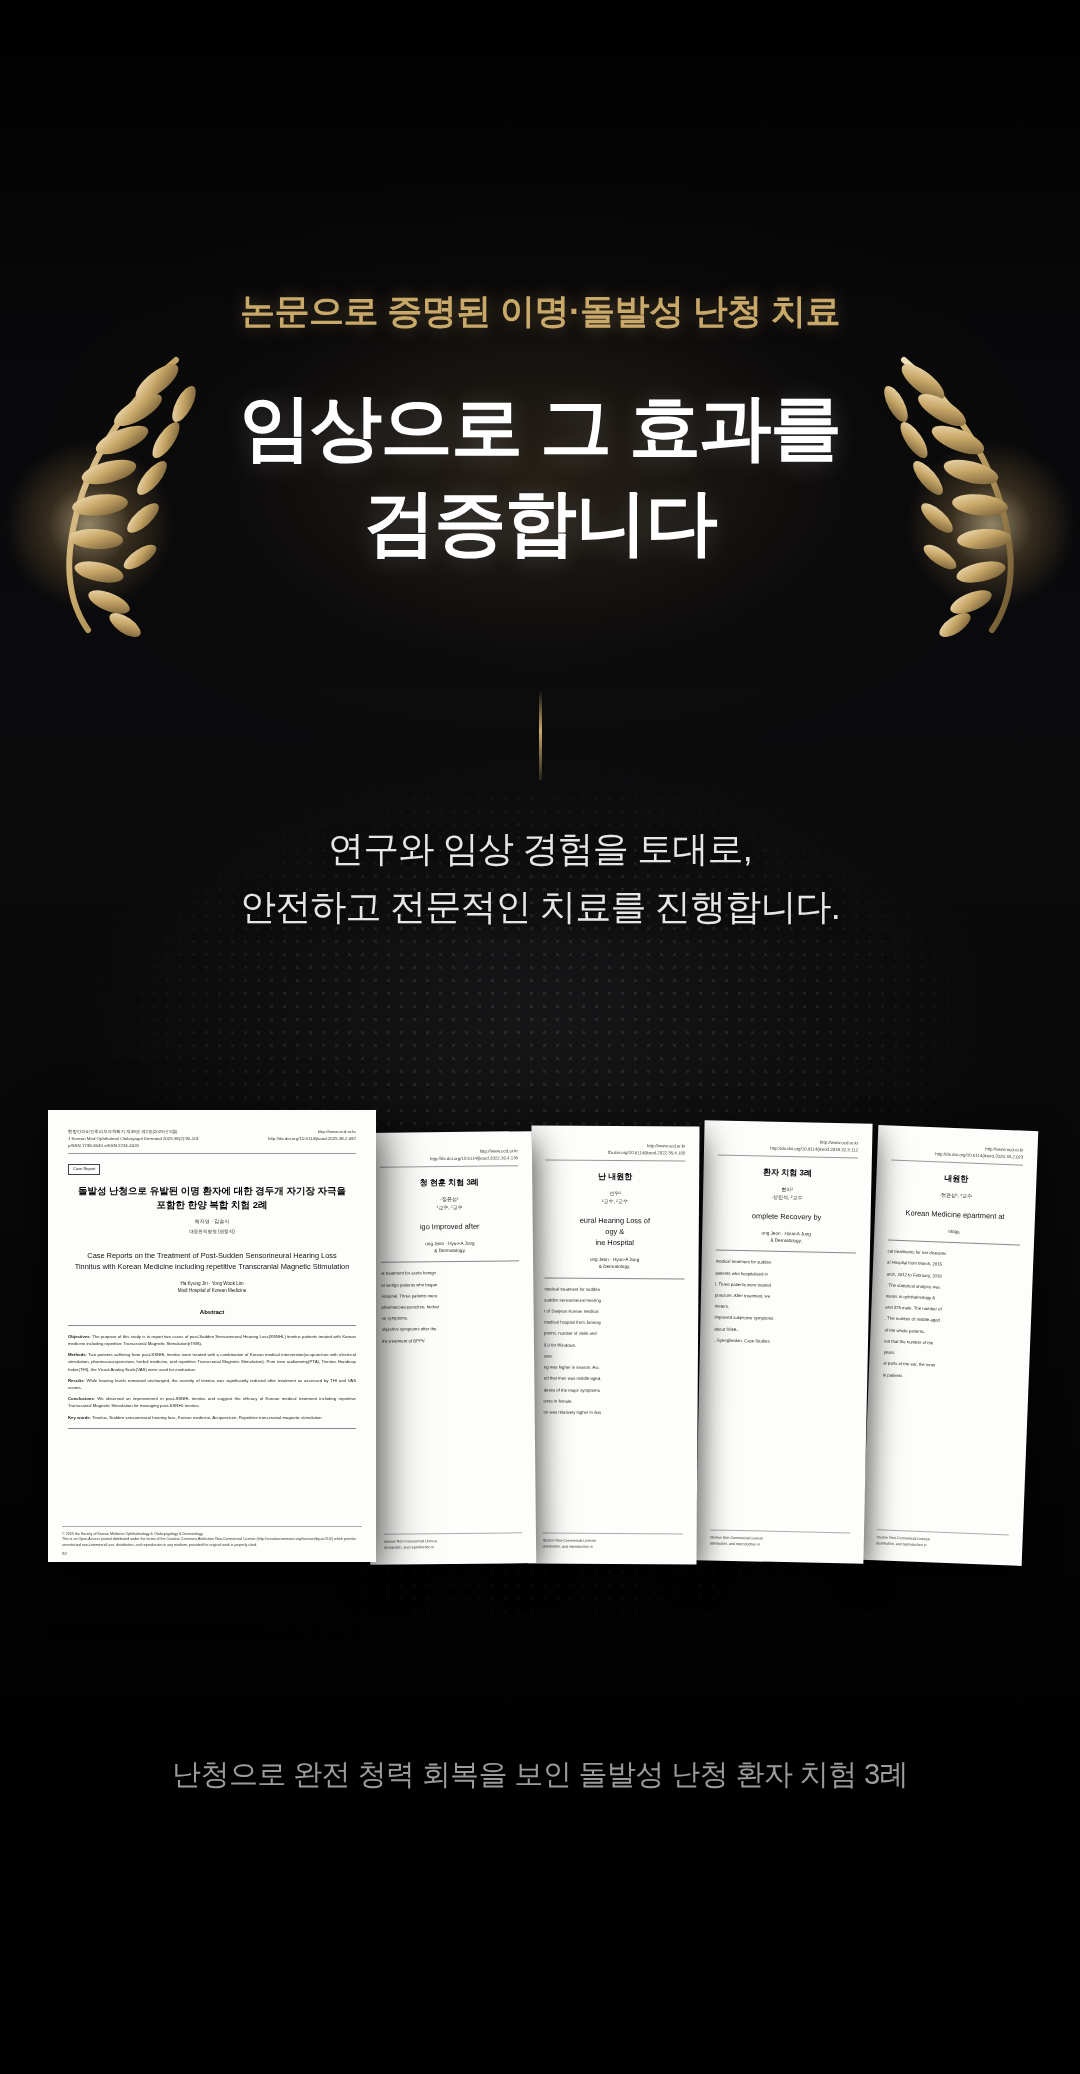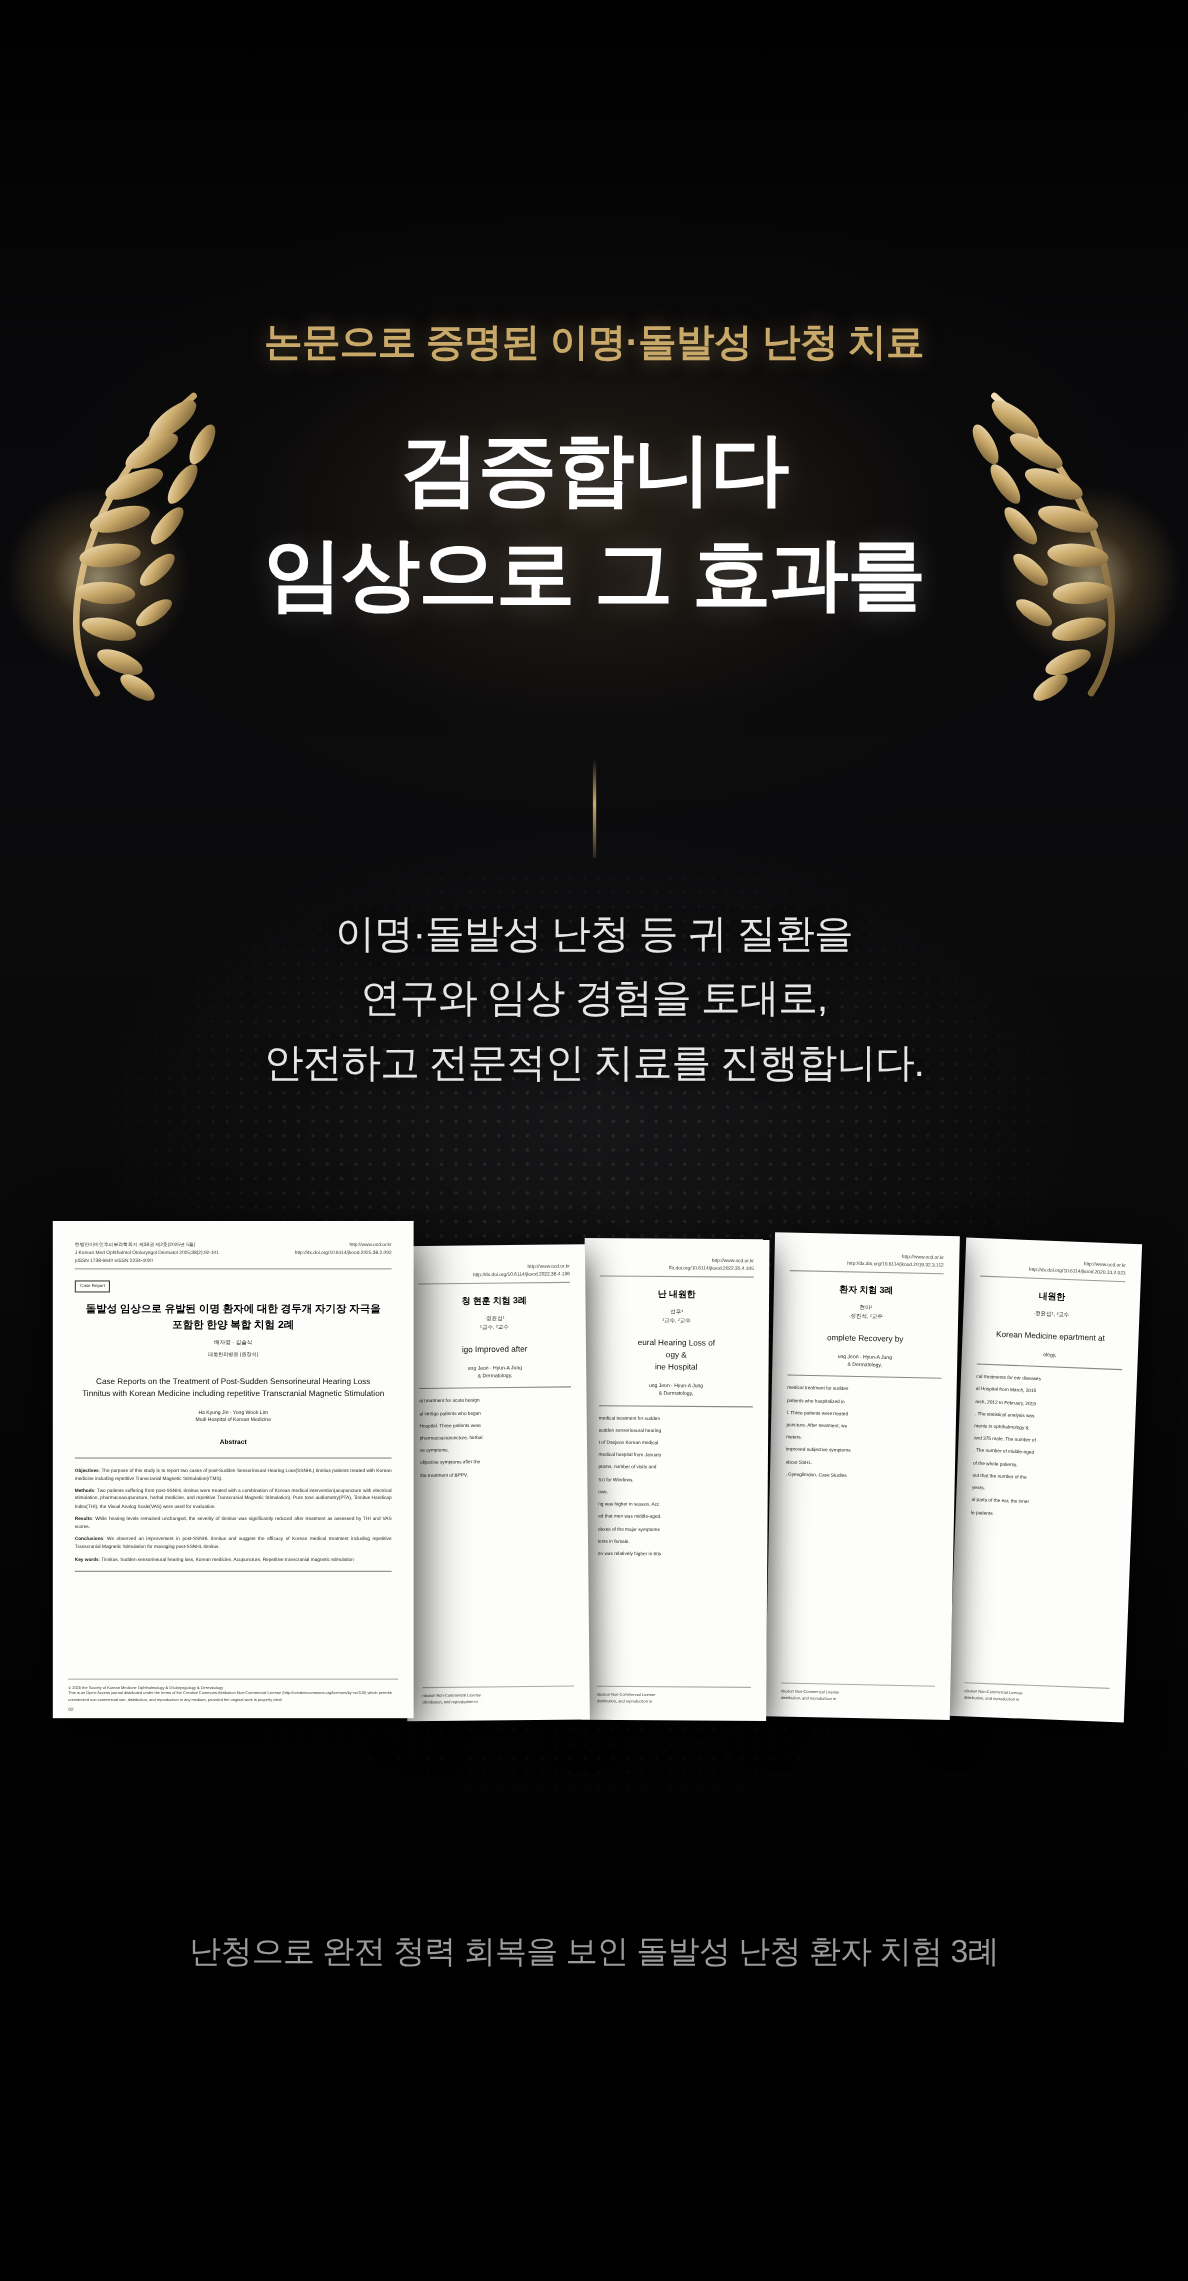--- a/index.html
+++ b/index.html
@@ -298,28 +298,27 @@
           <ellipse cx="140" cy="88" rx="21" ry="8" transform="rotate(-56 140 88)"></ellipse>
           <ellipse cx="126" cy="126" rx="21" ry="8" transform="rotate(-50 126 126)"></ellipse>
           <ellipse cx="117" cy="166" rx="20" ry="8" transform="rotate(-42 117 166)"></ellipse>
           <ellipse cx="114" cy="205" rx="19" ry="7.5" transform="rotate(-34 114 205)"></ellipse>
         </g>
       </g>
     </svg>
   </div>
 
   <div class="headline-wrap">
+    <div class="headline">임상으로 그 효과를</div>
     <div class="headline">검증합니다</div>
-    <div class="headline">임상으로 그 효과를</div>
   </div>
 
   <div class="divider"></div>
 
   <div class="subcopy">
-    <div>이명·돌발성 난청 등 귀 질환을</div>
     <div>연구와 임상 경험을 토대로,</div>
     <div>안전하고 전문적인 치료를 진행합니다.</div>
   </div>
 
   <div class="papers">
 
     <div class="paper" style="left:870px; top:18px; width:160px; height:435px; transform: rotate(2.2deg);">
       <div class="inner">
         <div class="p-head" style="justify-content:flex-end;">
           <span style="white-space:pre-line;text-align:right;">http://www.ocd.or.kr
@@ -434,21 +433,21 @@
     <div class="paper" style="left:48px; top:0px; width:328px; height:452px; box-shadow: 0 14px 44px rgba(0,0,0,0.9);">
       <div class="inner" style="padding:18px 20px; font-size:6px;">
         <div class="p-head">
           <span style="white-space:pre-line;">한방안이비인후피부과학회지 제38권 제2호(2025년 5월)
 J Korean Med Ophthalmol Otolaryngol Dermatol 2025;38(2):92-101
 pISSN 1738-6640 eISSN 2234-4020</span>
           <span style="white-space:pre-line;text-align:right;">http://www.ocd.or.kr
 http://dx.doi.org/10.6114/jkood.2025.38.2.092</span>
         </div>
         <span class="p-tag">Case Report</span>
-        <div class="p-title">돌발성 임상으로 유발된 이명 환자에 대한 경두개 자기장 자극을 포함한 한양 복합 치험 2례</div>
+        <div class="p-title">돌발성 난청으로 유발된 이명 환자에 대한 경두개 자기장 자극을 포함한 한양 복합 치험 2례</div>
         <div class="p-authors">배자영 · 김솔식</div>
         <div class="p-center-sm">대동한의병원 (원장석)</div>
         <div class="p-title-en">Case Reports on the Treatment of Post-Sudden Sensorineural Hearing Loss Tinnitus with Korean Medicine including repetitive Transcranial Magnetic Stimulation</div>
         <div class="p-center-sm">Ha Kyung Jin · Yong Wook Lim</div>
         <div class="p-center-sm">Modi Hospital of Korean Medicine</div>
         <div class="p-abs">Abstract</div>
         <div class="p-rule"></div>
         <div class="p-para">
           <b>Objectives</b><span>: The purpose of this study is to report two cases of post-Sudden Sensorineural Hearing Loss(SSNHL) tinnitus patients treated with Korean medicine including repetitive Transcranial Magnetic Stimulation(rTMS).</span>
         </div>

